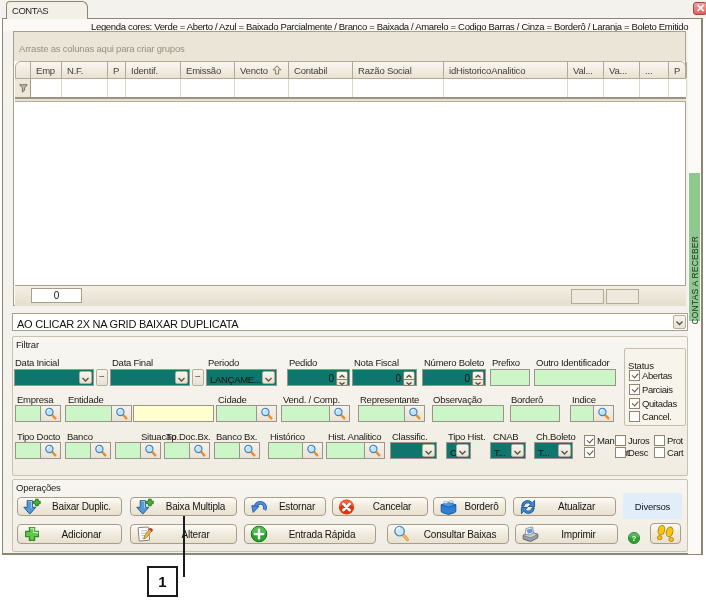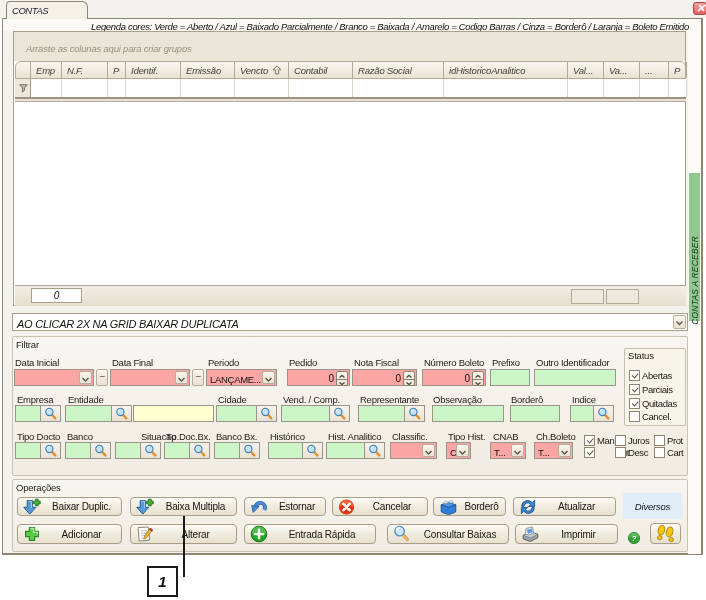--- a/index.html
+++ b/index.html
@@ -1,21 +1,21 @@
 <!DOCTYPE html>
 <html><head><meta charset="utf-8">
 <style>
 * { margin:0; padding:0; box-sizing:border-box; }
 html,body { width:706px; height:600px; background:#fff; font-family:"Liberation Sans", sans-serif; overflow:hidden; }
 #stage { position:relative; width:706px; height:600px; background:#fff; }
-.abs { position:absolute;font-style:italic; }
+.abs { position:absolute; }
 .lbl { position:absolute; font-size:9.5px; letter-spacing:-0.25px; color:#1d1b16; white-space:nowrap; }
 .greenf { position:absolute; background:#ccf5c8; border:1px solid #9c948a; height:17px; }
 .yellowf { position:absolute; background:#ffffcf; border:1px solid #9c948a; height:17px; }
-.whitef { position:absolute; background:#fca5a5; border:1px solid #9c948a; height:17px; }
+.whitef { position:absolute; background:#0f766e; border:1px solid #9c948a; height:17px; }
 .magbtn { position:absolute; width:20px; height:17px; background:linear-gradient(#f6f3ec,#e9e3d5); border:1px solid #9c948a; border-left:none; }
 .magbtn svg { position:absolute; left:3px; top:1px; }
 .ddbtn { position:absolute; right:1px; top:1px; bottom:1px; width:13px; background:linear-gradient(#f8f5ee,#e7e1d1); border:1px solid #b5ad9b; border-radius:2px; }
 .chk { position:absolute; width:11px; height:11px; background:#fdfdfb; border:1px solid #8f8672; }
 .chk.on::after { content:""; position:absolute; left:1.5px; top:1.5px; width:5px; height:2.5px; border-left:1.6px solid #5c5748; border-bottom:1.6px solid #5c5748; transform:rotate(-48deg); }
 .btn { position:absolute; background:linear-gradient(#fdfcf8,#f1ecdf 45%,#e8e1d0); border:1px solid #a79d88; border-radius:4px; font-size:10px; color:#171511; }
 .btn .bt { position:absolute; left:24px; right:0; top:0; bottom:0; display:flex; align-items:center; justify-content:center; letter-spacing:-0.2px; }
 .btn svg { position:absolute; left:5px; top:50%; transform:translateY(-50%); }
 .gpanel { position:absolute; background:linear-gradient(#f8f6f1,#f0ece2); border:1px solid #c9c2b2; border-radius:2px; }
 .cap { position:absolute; font-size:9.5px; letter-spacing:-0.2px; color:#1d1b16; }
@@ -34,21 +34,21 @@
 
 <div class="abs" style="left:2px;top:18px;width:701px;height:537px;background:#f4f2ec;border:1px solid #8d8673;border-right-width:2px;border-bottom-width:2px;"></div>
 <div class="abs" style="left:688px;top:19px;width:13px;height:535px;background:#fbfaf7;"></div>
 
 <div class="abs" style="left:3px;top:19px;width:697px;height:12px;background:#faf9f5;"></div>
 <div class="abs" style="left:91px;top:21px;width:600px;font-size:9.5px;letter-spacing:-0.33px;color:#14120e;white-space:nowrap;" id="legend">Legenda cores: Verde = Aberto / Azul = Baixado Parcialmente / Branco = Baixada / Amarelo = Codigo Barras / Cinza = Borderô / Laranja = Boleto Emitido</div>
 
 <div class="abs" style="left:13px;top:31px;width:673px;height:275px;border:1px solid #a89f8c;background:#fff;">
 
   <div class="abs" style="left:0;top:0;width:671px;height:29px;background:#eae5d7;"></div>
-  <div class="abs" style="left:5px;top:11px;font-size:9.5px;letter-spacing:-0.2px;color:#97917f;margin-left:7px;">Arraste as colunas aqui para criar grupos</div>
+  <div class="abs" style="left:5px;top:11px;font-size:9.5px;letter-spacing:-0.2px;color:#97917f;">Arraste as colunas aqui para criar grupos</div>
 
   <div class="abs" id="hdr" style="left:1px;top:29px;width:671px;height:18px;background:linear-gradient(#faf7f0,#e8e2d2);border:1px solid #b2aa96;border-radius:6px 6px 0 0;">
         <div class="hcell" style="left:-1px;width:16px;"></div>
         <div class="hcell" style="left:15px;width:31px;">Emp</div>
         <div class="hcell" style="left:46px;width:46px;">N.F.</div>
         <div class="hcell" style="left:92px;width:18px;">P</div>
         <div class="hcell" style="left:110px;width:55px;">Identif.</div>
         <div class="hcell" style="left:165px;width:54px;">Emissão</div>
         <div class="hcell" style="left:219px;width:54px;">Vencto <svg width="10" height="10" viewBox="0 0 10 10" style="margin-left:4px;">
             <path d="M5 0.8 L9 4.8 H6.6 V9 H3.4 V4.8 H1 Z" fill="#ece7db" stroke="#857a66" stroke-width="1"></path>
@@ -340,21 +340,21 @@
       <div class="lbl" style="left:667px;top:435px;letter-spacing:-0.4px;">Prot</div>
       <div class="chk on" style="left:584px;top:447px;"></div>
       <div class="lbl" style="left:597px;top:447px;letter-spacing:-0.4px;margin-left:19px;">Aut</div>
       <div class="chk " style="left:615px;top:447px;"></div>
       <div class="lbl" style="left:628px;top:447px;letter-spacing:-0.4px;">Desc</div>
       <div class="chk " style="left:654px;top:447px;"></div>
       <div class="lbl" style="left:667px;top:447px;letter-spacing:-0.4px;">Cart</div>
     </div>
 
 <div class="abs" style="left:624px;top:348px;width:62px;height:78px;background:#f7f4ec;border:1px solid #c6bfae;border-radius:2px;"></div>
-<div class="cap" style="left:628px;top:350px;">Status</div>
+<div class="cap" style="left:628px;top:360px;">Status</div>
 <div id="status">
       <div class="chk on" style="left:629px;top:370px;"></div>
       <div class="lbl" style="left:642px;top:370px;letter-spacing:-0.4px;">Abertas</div>
       <div class="chk on" style="left:629px;top:384px;"></div>
       <div class="lbl" style="left:642px;top:384px;letter-spacing:-0.4px;">Parciais</div>
       <div class="chk on" style="left:629px;top:398px;"></div>
       <div class="lbl" style="left:642px;top:398px;letter-spacing:-0.4px;">Quitadas</div>
       <div class="chk " style="left:629px;top:411px;"></div>
       <div class="lbl" style="left:642px;top:411px;letter-spacing:-0.4px;">Cancel.</div>
     </div>

